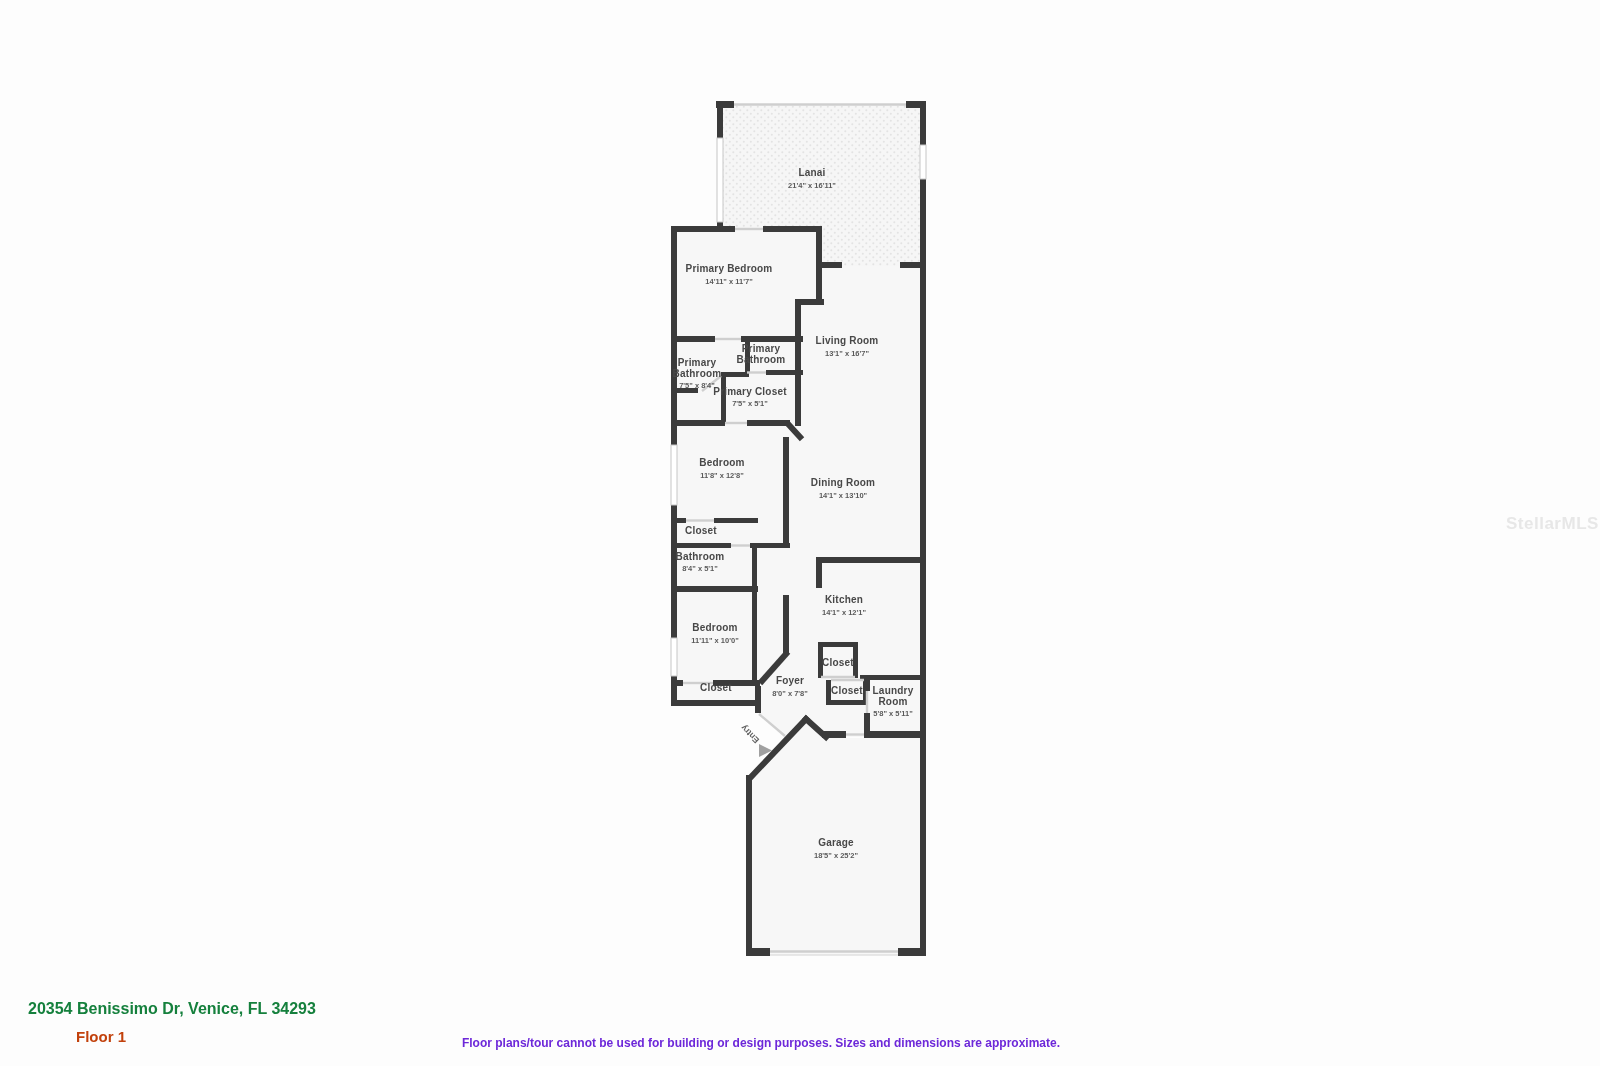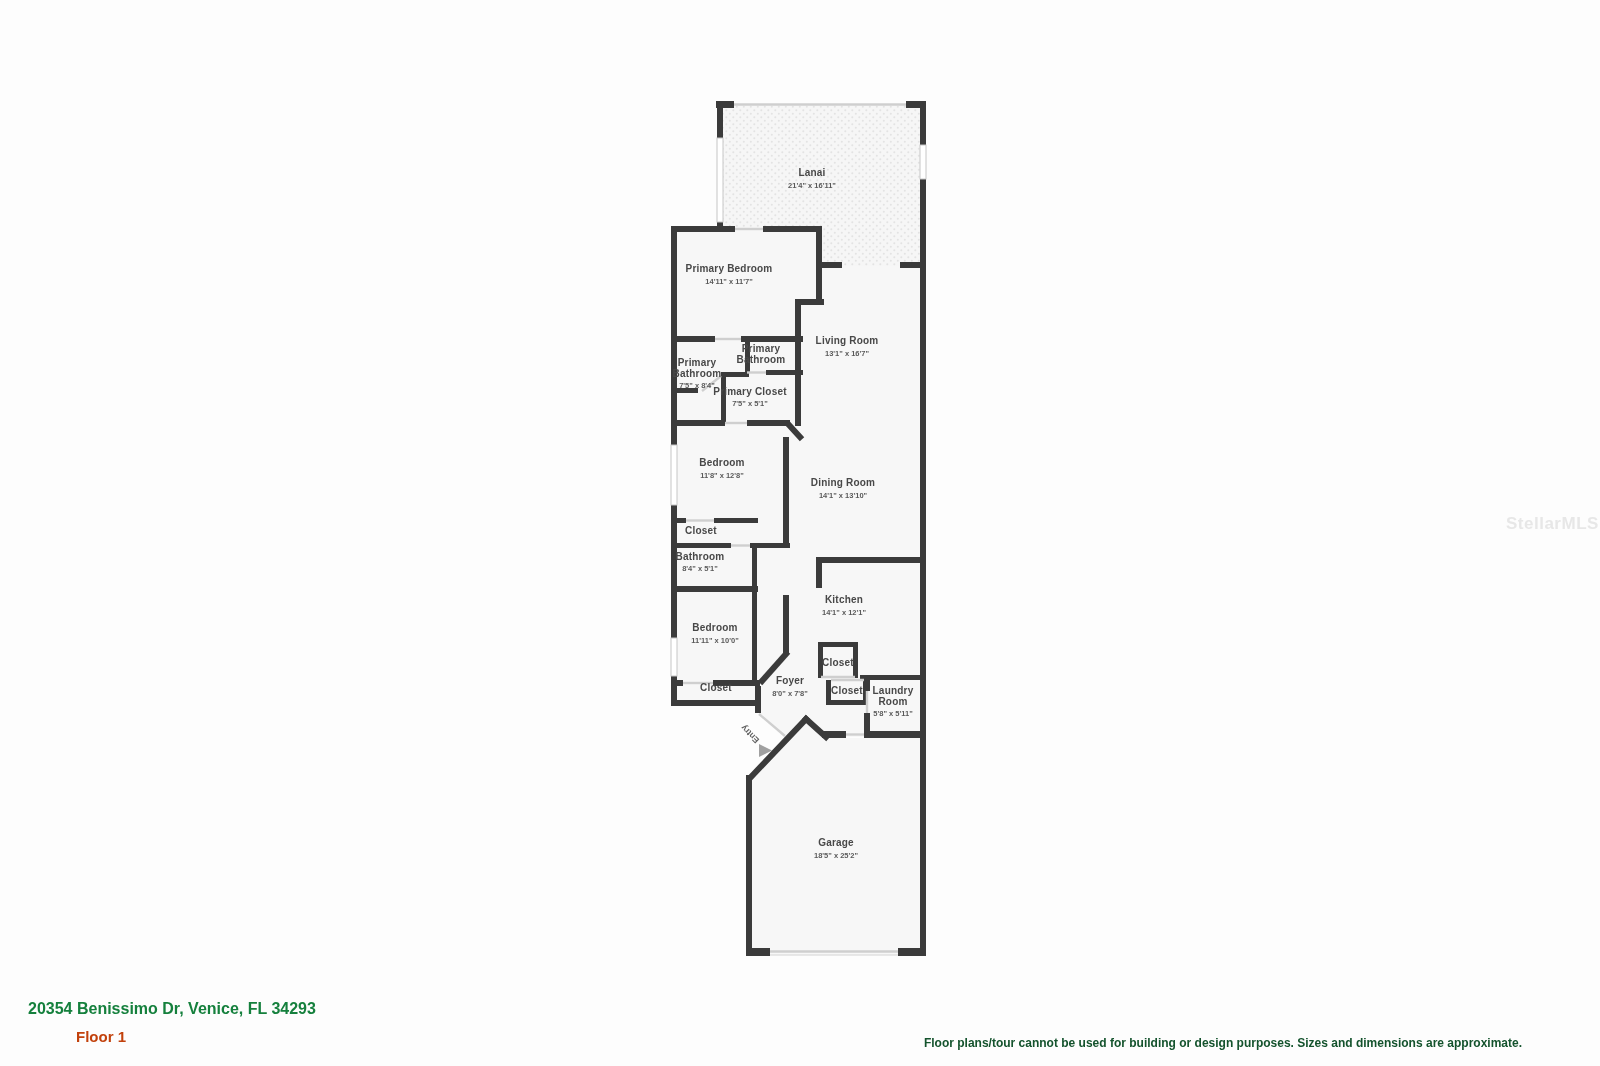--- a/index.html
+++ b/index.html
@@ -25,22 +25,22 @@
   }
   .addr{
     position:absolute;left:28px;top:1000px;
     font:bold 16px "Liberation Sans",sans-serif;color:#15803d;
   }
   .floor{
     position:absolute;left:28px;top:1028px;
     font:bold 15px "Liberation Sans",sans-serif;color:#c2410c;margin-left:48px;
   }
   .disclaimer{
-    position:absolute;left:0;top:1036px;width:1522px;text-align:right;
-    font:bold 12px "Liberation Sans",sans-serif;color:#14532d;
+    position:absolute;left:0;top:1036px;width:1522px;text-align:center;
+    font:bold 12px "Liberation Sans",sans-serif;color:#6d28d9;
   }
 </style>
 </head>
 <body>
 
 <div class="canvas">
 
   <svg width="1600" height="1066" viewBox="0 0 1600 1066">
     <defs>
       <pattern id="lanaiDots" width="7" height="7" patternUnits="userSpaceOnUse">

